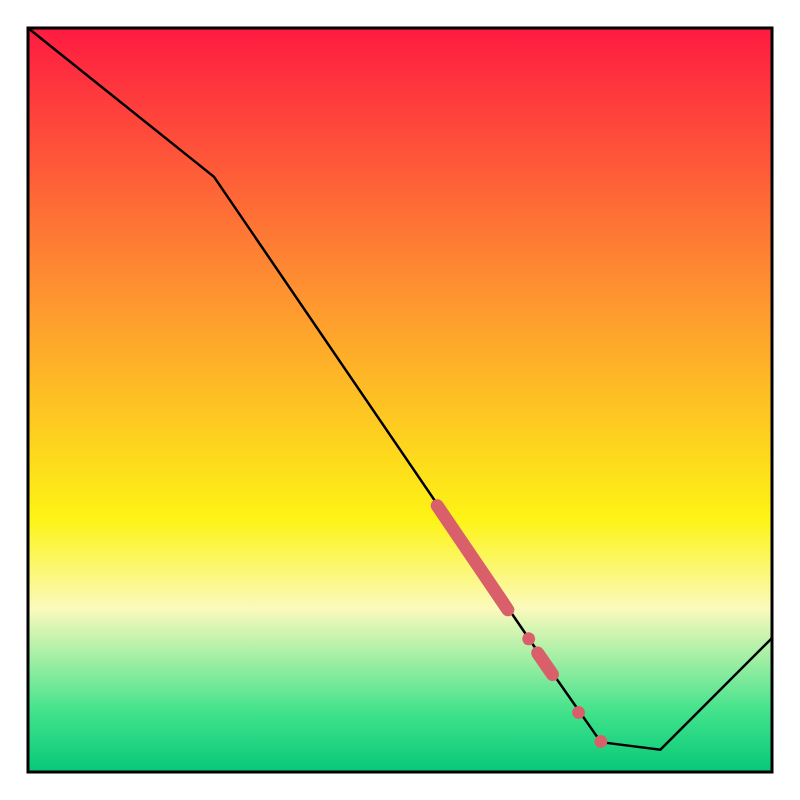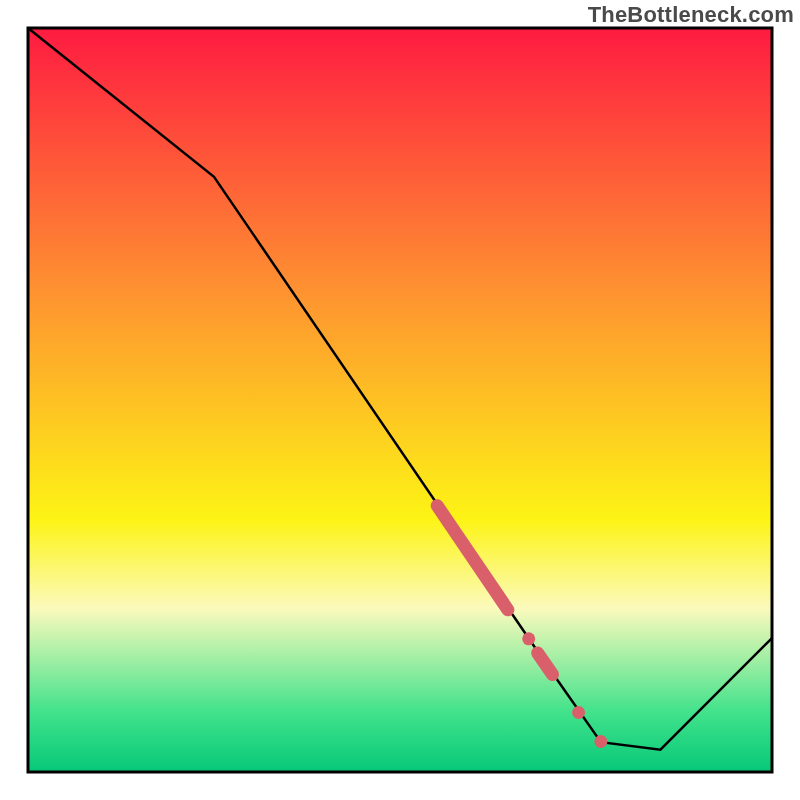--- a/index.html
+++ b/index.html
@@ -53,14 +53,13 @@
 
     <g id="marker-group">
         <line x1="437.20000000000005" y1="505.648" x2="507.88" y2="609.808" stroke="#d9606a" stroke-width="13" stroke-linecap="round"></line>
         <circle cx="528.712" cy="638.824" r="6.5" fill="#d9606a"></circle>
         <line x1="537.6400000000001" y1="652.9599999999999" x2="552.52" y2="674.536" stroke="#d9606a" stroke-width="13" stroke-linecap="round"></line>
         <circle cx="578.56" cy="712.48" r="6.5" fill="#d9606a"></circle>
         <circle cx="600.88" cy="741.496" r="6.5" fill="#d9606a"></circle>
       </g>
   </svg>
 
-  <div class="watermark">TheBottleneck.com</div>
 </div>
 
 </body></html>

